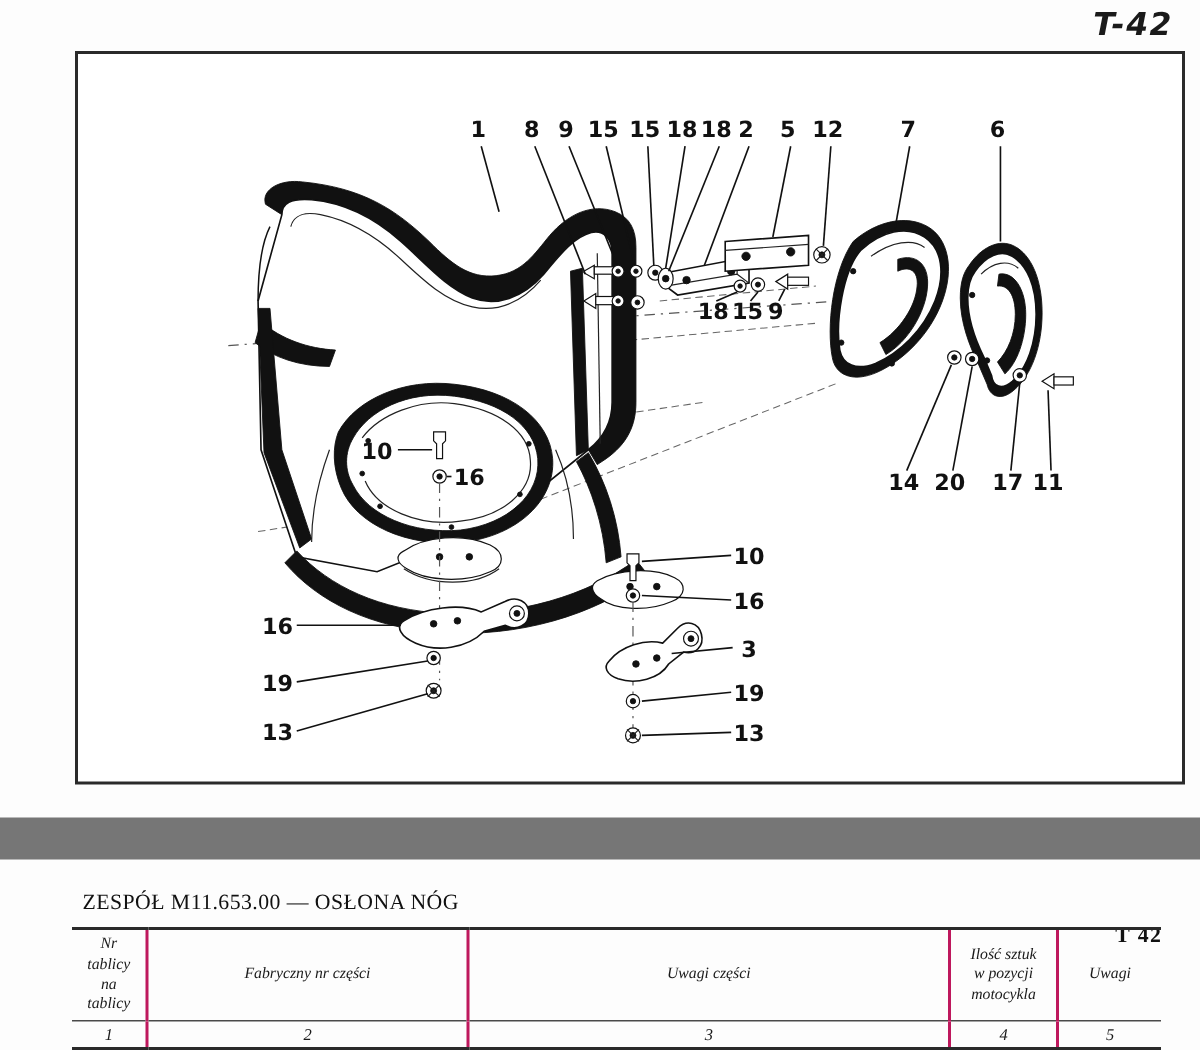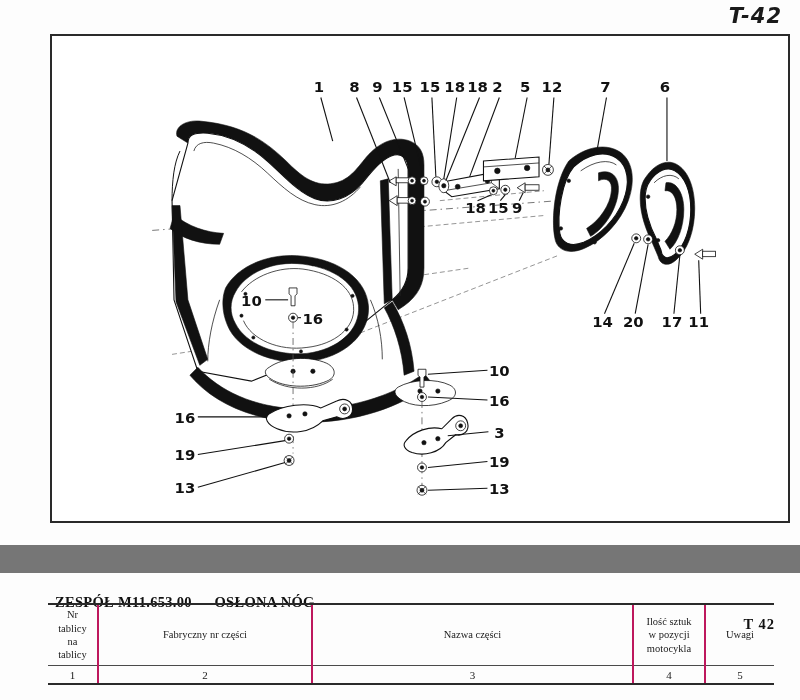--- a/index.html
+++ b/index.html
@@ -77,43 +77,44 @@
     left: 55px;
     top: 4px;
     width: 720px;
     height: 22px;
   }
   .assembly-title {
     position: absolute;
     left: 0;
     top: 0;
     font-family: "Liberation Serif", serif;
-    font-weight: bold;
+    font-weight: normal;
     font-size: 14.5px;
     letter-spacing: 0.3px;
     white-space: nowrap;
   }
   .assembly-page {
     position: absolute;
     right: 0;
     top: 0;
     font-family: "Liberation Serif", serif;
     font-weight: bold;
     font-size: 14.5px;
     letter-spacing: 1px;
     margin-top: 22px;
   }
 
   .parts-table {
     position: absolute;
     left: 48px;
-    top: 13px;
+    top: 28px;
     width: 726px;
     border-collapse: collapse;
     table-layout: fixed;
+    font-style: italic;
   }
   .parts-table th,
   .parts-table td {
     border-left: 2px solid #be185d;
     border-right: 1px solid #3a3a3a;
     text-align: center;
     vertical-align: middle;
     font-family: "Liberation Serif", serif;
     color: #1a1a1a;
     padding: 0;
@@ -550,21 +551,21 @@
           <th>
             <span>Nr</span><br>
             <span>tablicy</span><br>
             <span>na</span><br>
             <span>tablicy</span>
           </th>
           <th>
             <span>Fabryczny nr części</span>
           </th>
           <th>
-            <span>Nazwa części</span>
+            <span>Uwagi części</span>
           </th>
           <th>
             <span>Ilość sztuk</span><br>
             <span>w pozycji</span><br>
             <span>motocykla</span>
           </th>
           <th>
             <span>Uwagi</span>
           </th>
         </tr>

